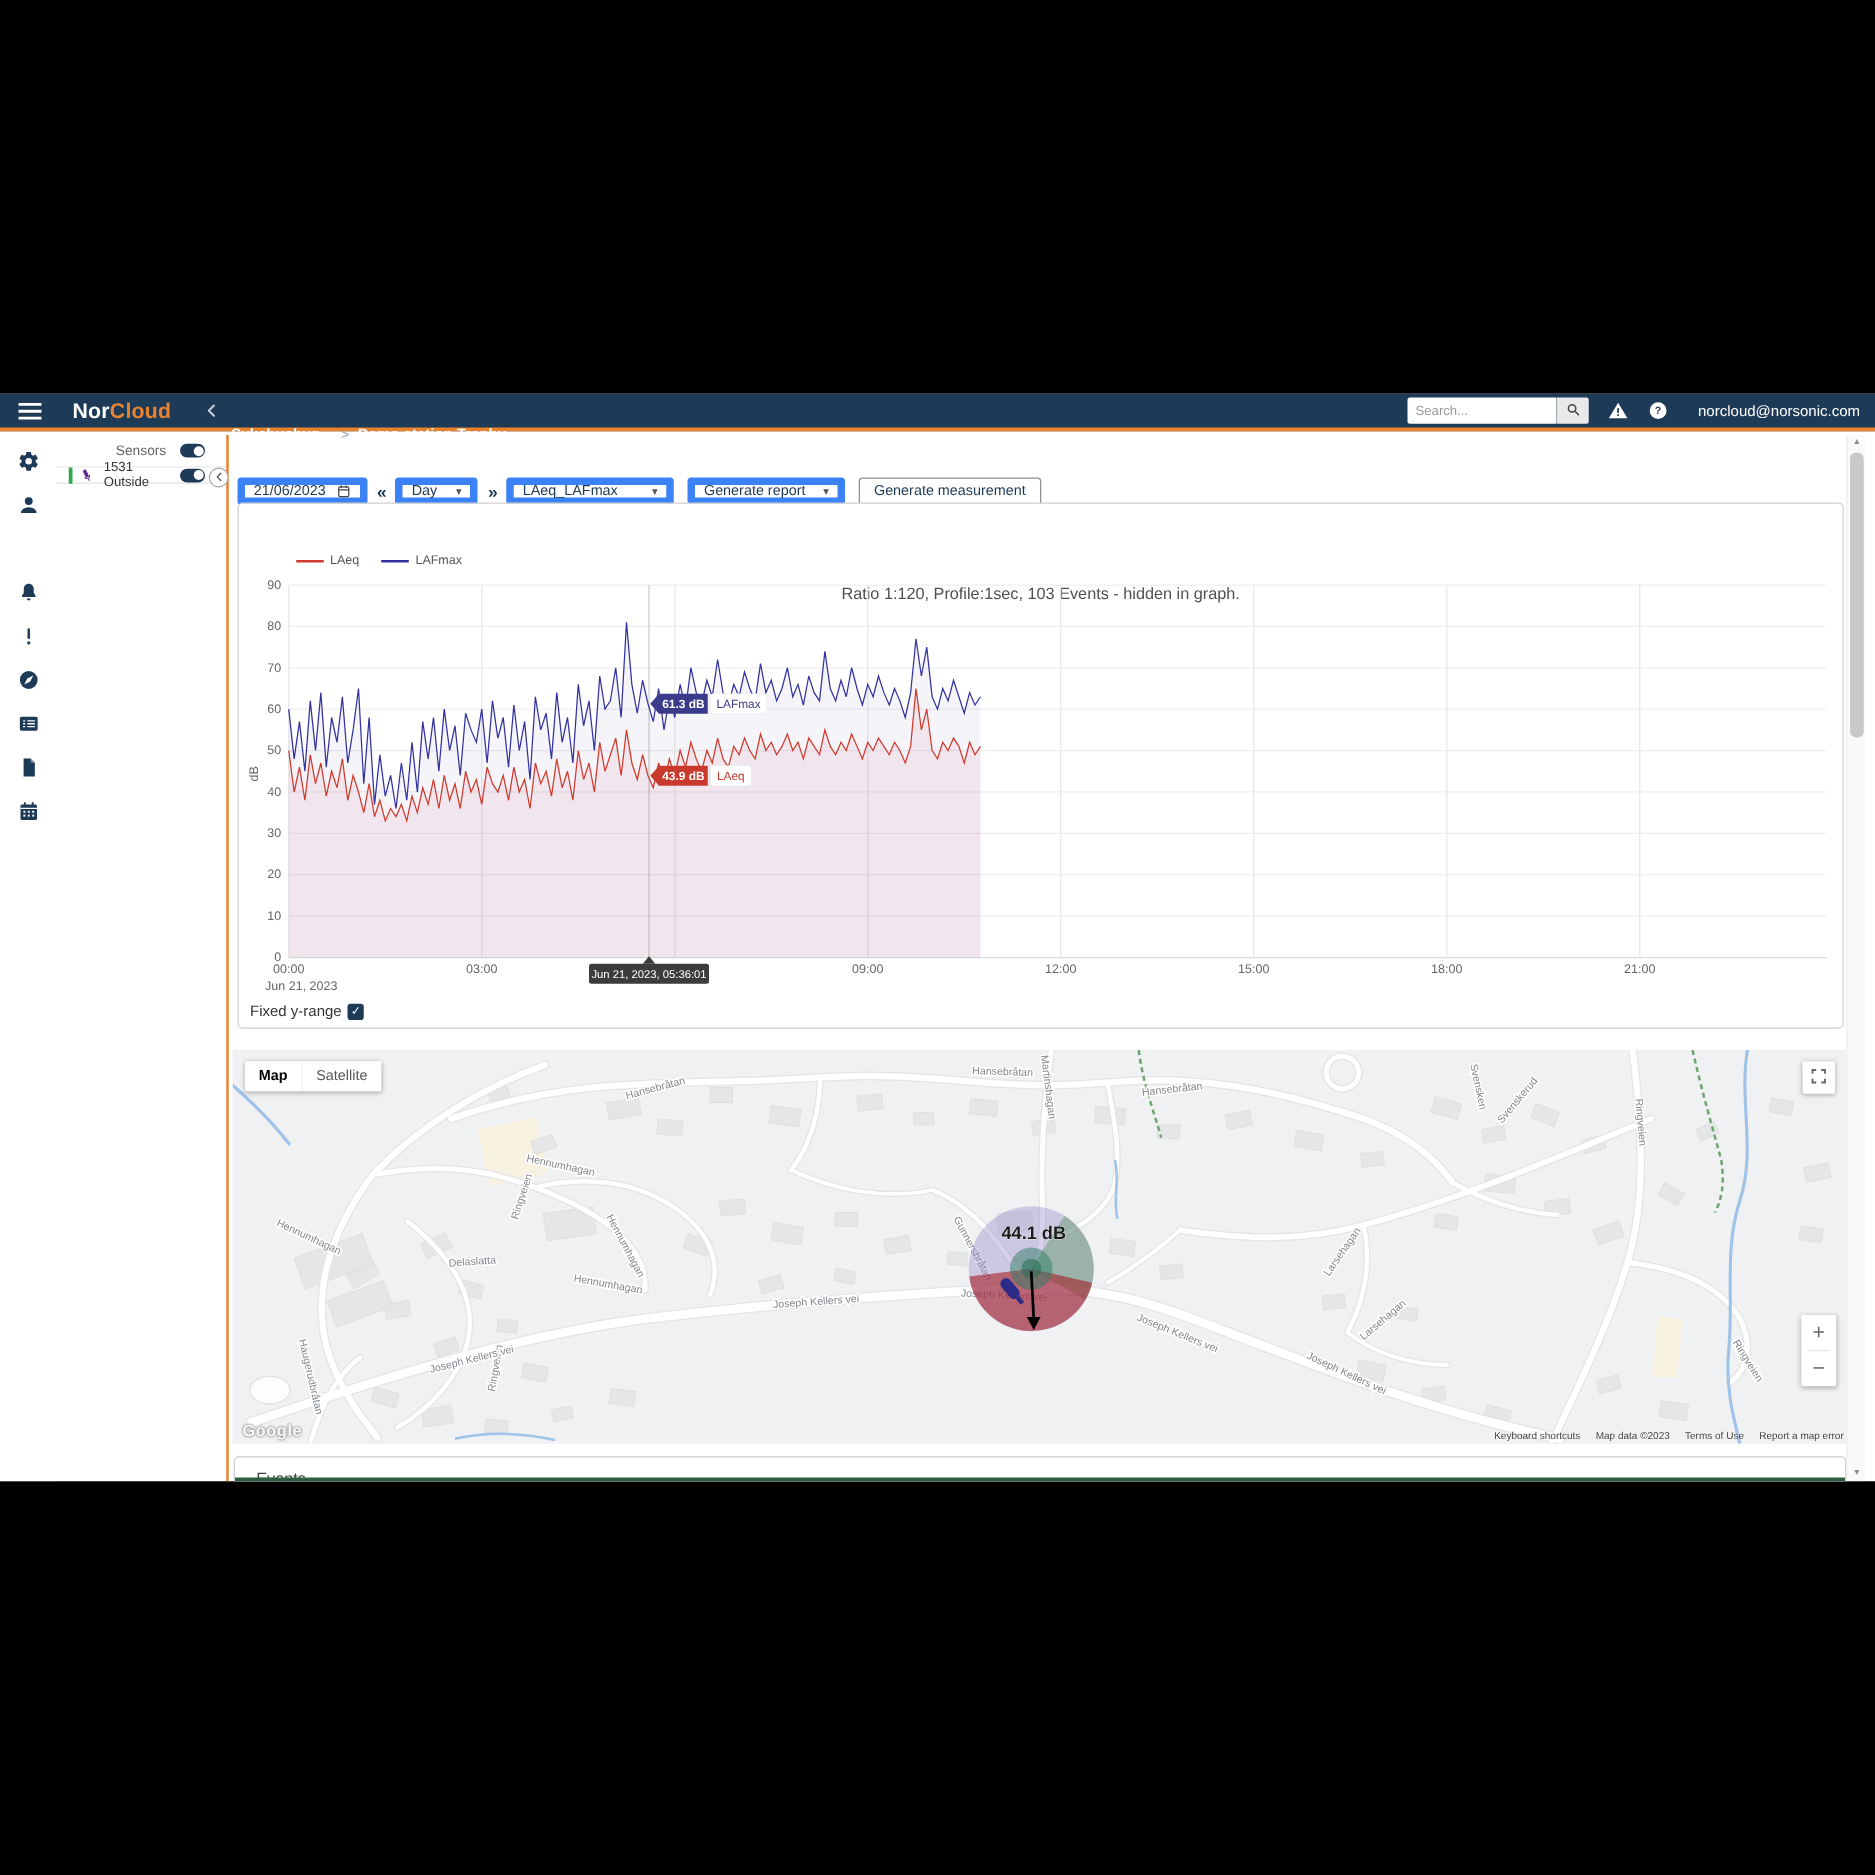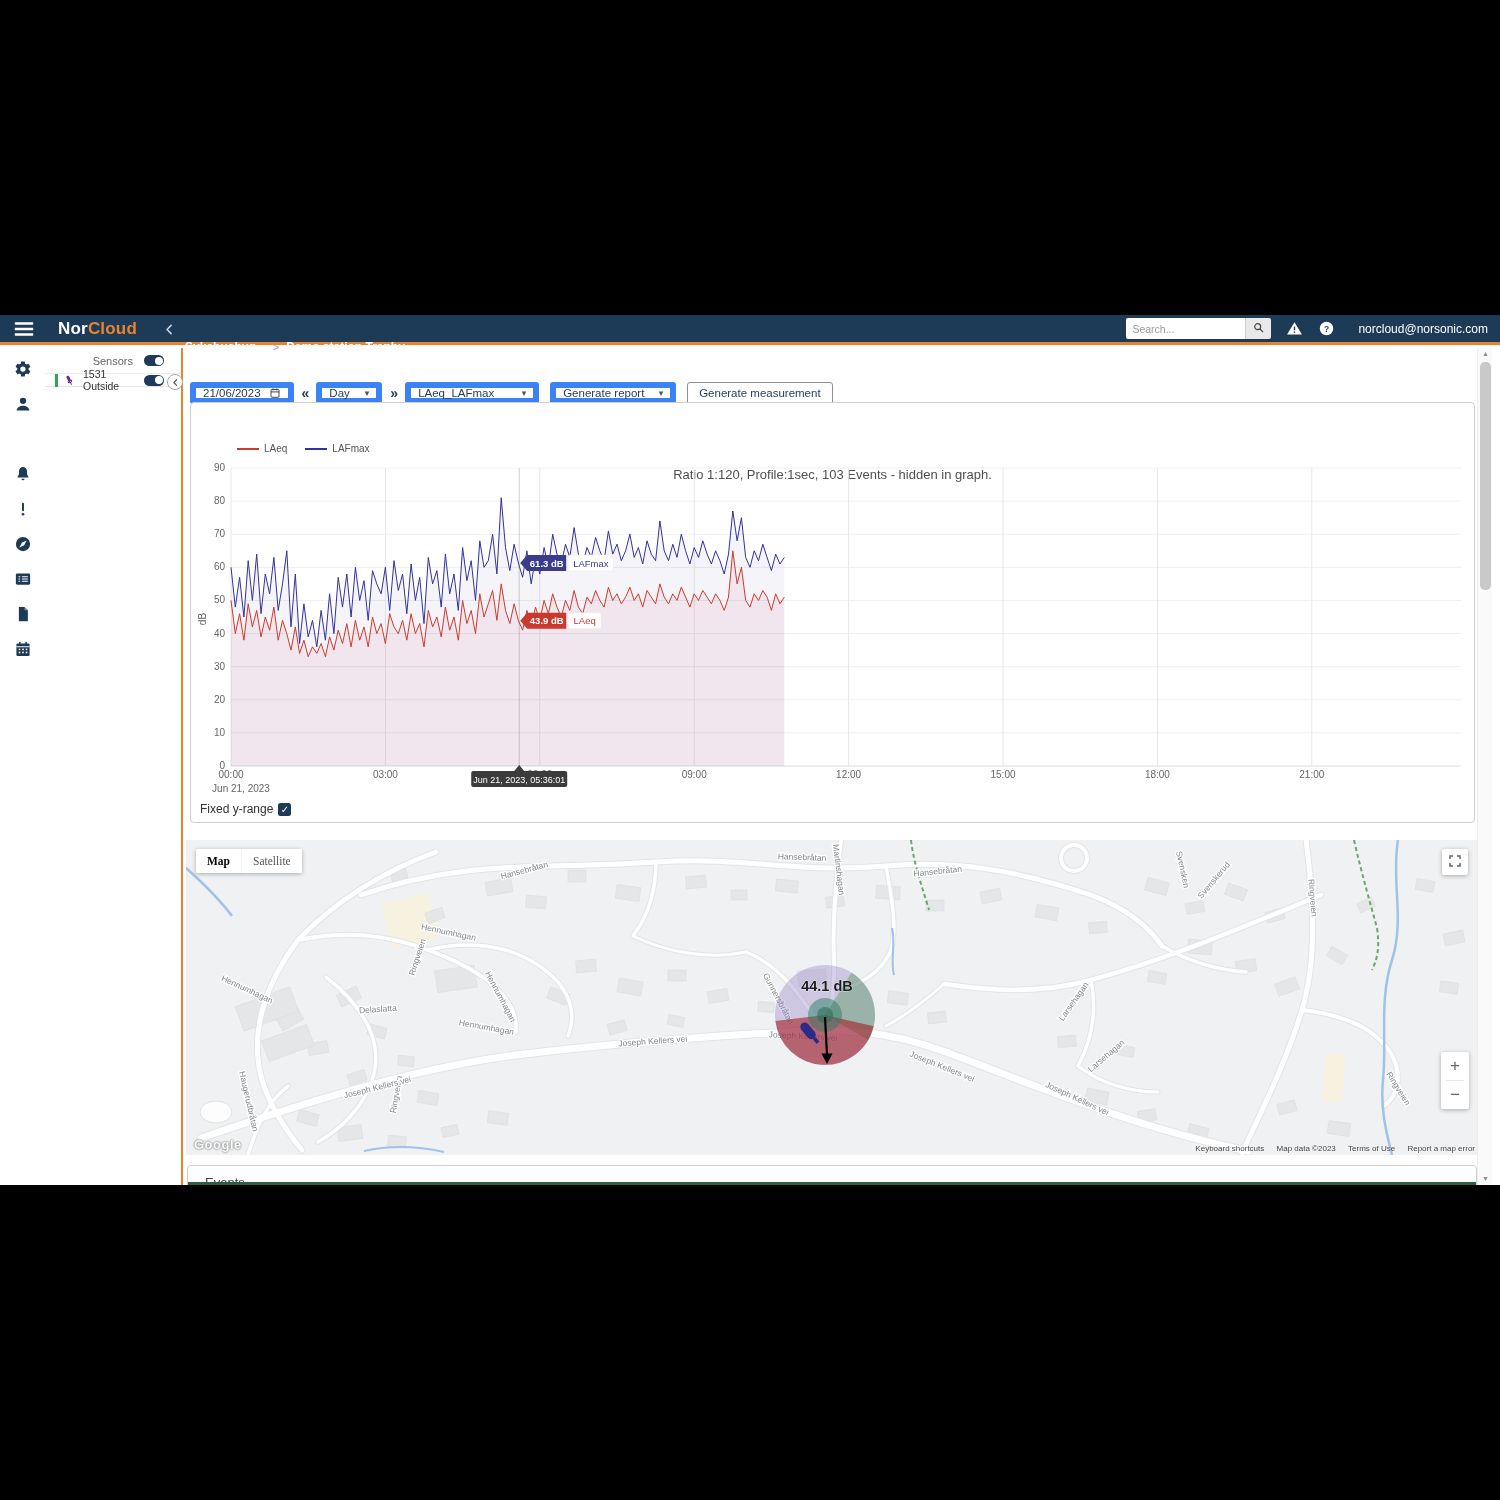--- a/index.html
+++ b/index.html
@@ -83,21 +83,21 @@
   #chart-svg { position:absolute; left:0; top:0; }
   .fixed-y { position:absolute; left:9px; bottom:6px; display:flex; align-items:center; gap:5px; font-size:12px; color:#333; }
   .cb { width:13px; height:13px; background:#1d3a57; border-radius:2.5px; color:#fff; font-size:10px;
         display:flex; align-items:center; justify-content:center; cursor:pointer; }
 
   
   .map { position:absolute; left:186px; top:525px; width:1292px; height:315px; background:#f0f1f2; overflow:hidden; }
   #map-svg { position:absolute; left:0; top:0; }
   .map-type { position:absolute; left:10px; top:9px; display:flex; gap:1px; box-shadow:0 1px 4px rgba(0,0,0,.3); border-radius:2px; }
   .map-type button { border:none; background:#fff; font-size:11.5px; padding:6px 11px; cursor:pointer;
-                     font-family:Liberation Serif, serif; color:#565656; }
+                     font-family:Liberation Sans, sans-serif; color:#565656; }
   .map-type .sel { font-weight:bold; color:#000; border-radius:2px 0 0 2px; }
   .fs-btn { position:absolute; right:10px; top:9px; width:26px; height:26px; background:#fff; border:none; border-radius:2px;
             box-shadow:0 1px 4px rgba(0,0,0,.3); display:flex; align-items:center; justify-content:center; cursor:pointer; }
   .fs-btn svg { width:16px; height:16px; }
   .zoomctl { position:absolute; right:9px; bottom:46px; width:28px; background:#fff; border-radius:2px;
              box-shadow:0 1px 4px rgba(0,0,0,.3); display:flex; flex-direction:column; align-items:center; }
   .zoomctl button { border:none; background:none; width:28px; height:28px; font-size:17px; color:#666; cursor:pointer;
                     font-family:"Liberation Sans",sans-serif; }
   .zoomctl .zdiv { width:18px; height:1px; background:#e6e6e6; }
   .google-logo { position:absolute; left:8px; bottom:3px; font-size:13px; font-weight:bold; color:rgba(255,255,255,.95);

